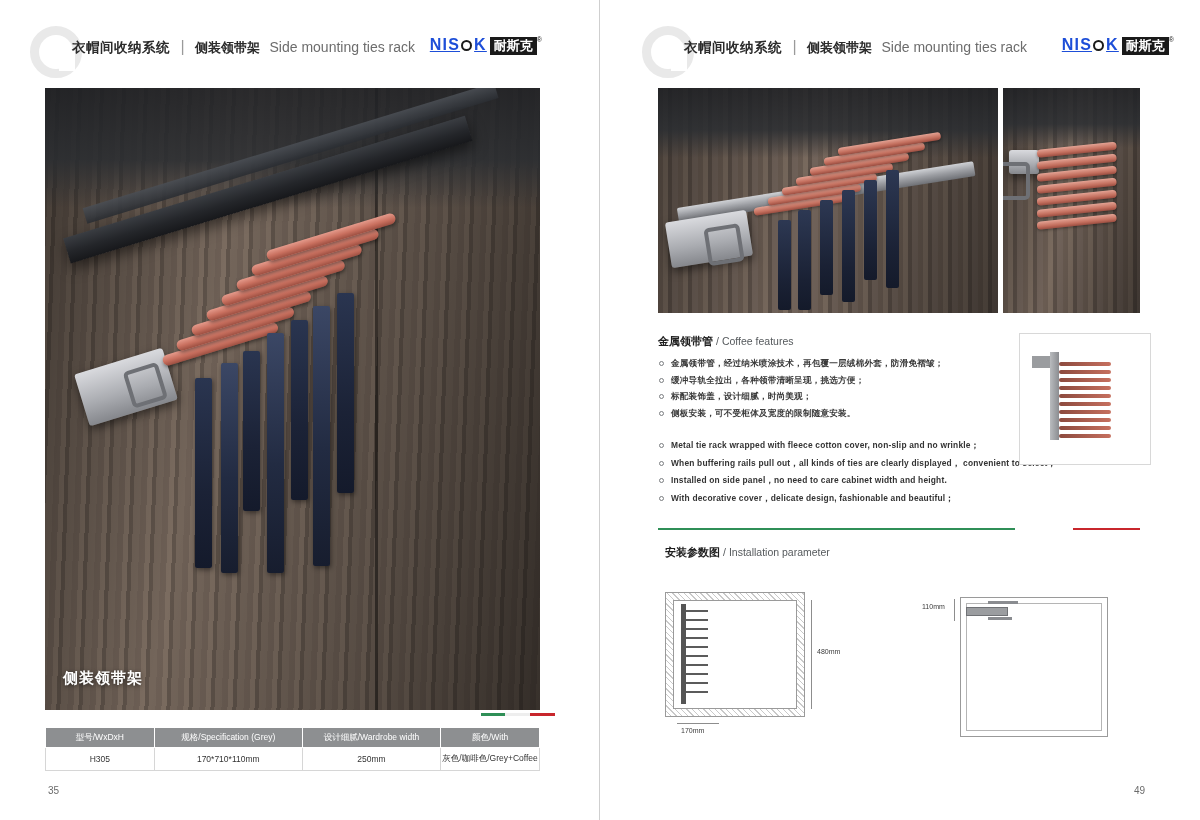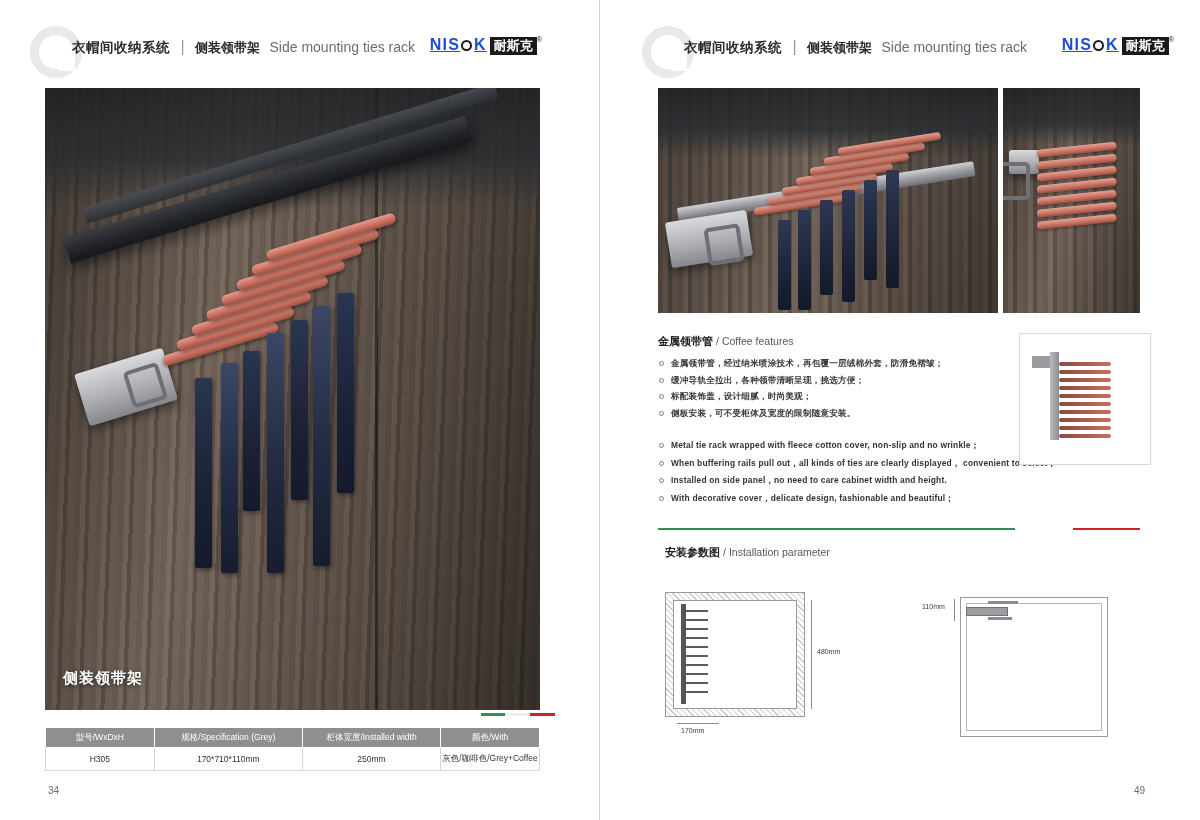--- a/index.html
+++ b/index.html
@@ -225,35 +225,35 @@
       <div class="photo-caption">侧装领带架</div>
     </div>
 
     <div class="tbl-accent"></div>
 
     <table class="spec">
       <thead>
         <tr>
           <th style="width:22%">型号/WxDxH</th>
           <th style="width:30%">规格/Specification (Grey)</th>
-          <th style="width:28%">柜体宽度/Installed width</th>
+          <th style="width:28%">设计细腻/Wardrobe width</th>
           <th style="width:20%">颜色/With</th>
         </tr>
       </thead>
       <tbody>
         <tr>
           <td>H305</td>
           <td>170*710*110mm</td>
           <td>250mm</td>
           <td>灰色/咖啡色/Grey+Coffee</td>
         </tr>
       </tbody>
     </table>
 
-    <div class="folio" style="left:48px;">34</div>
+    <div class="folio" style="left:48px;">35</div>
   </div>
 
   <div class="gutter"></div>
 
   <div class="page right">
 
     <div class="hdr" style="left:42px;width:545px;">
       <div class="cmark"></div>
       <div class="titles">
         <span class="t-cn">衣帽间收纳系统</span>

